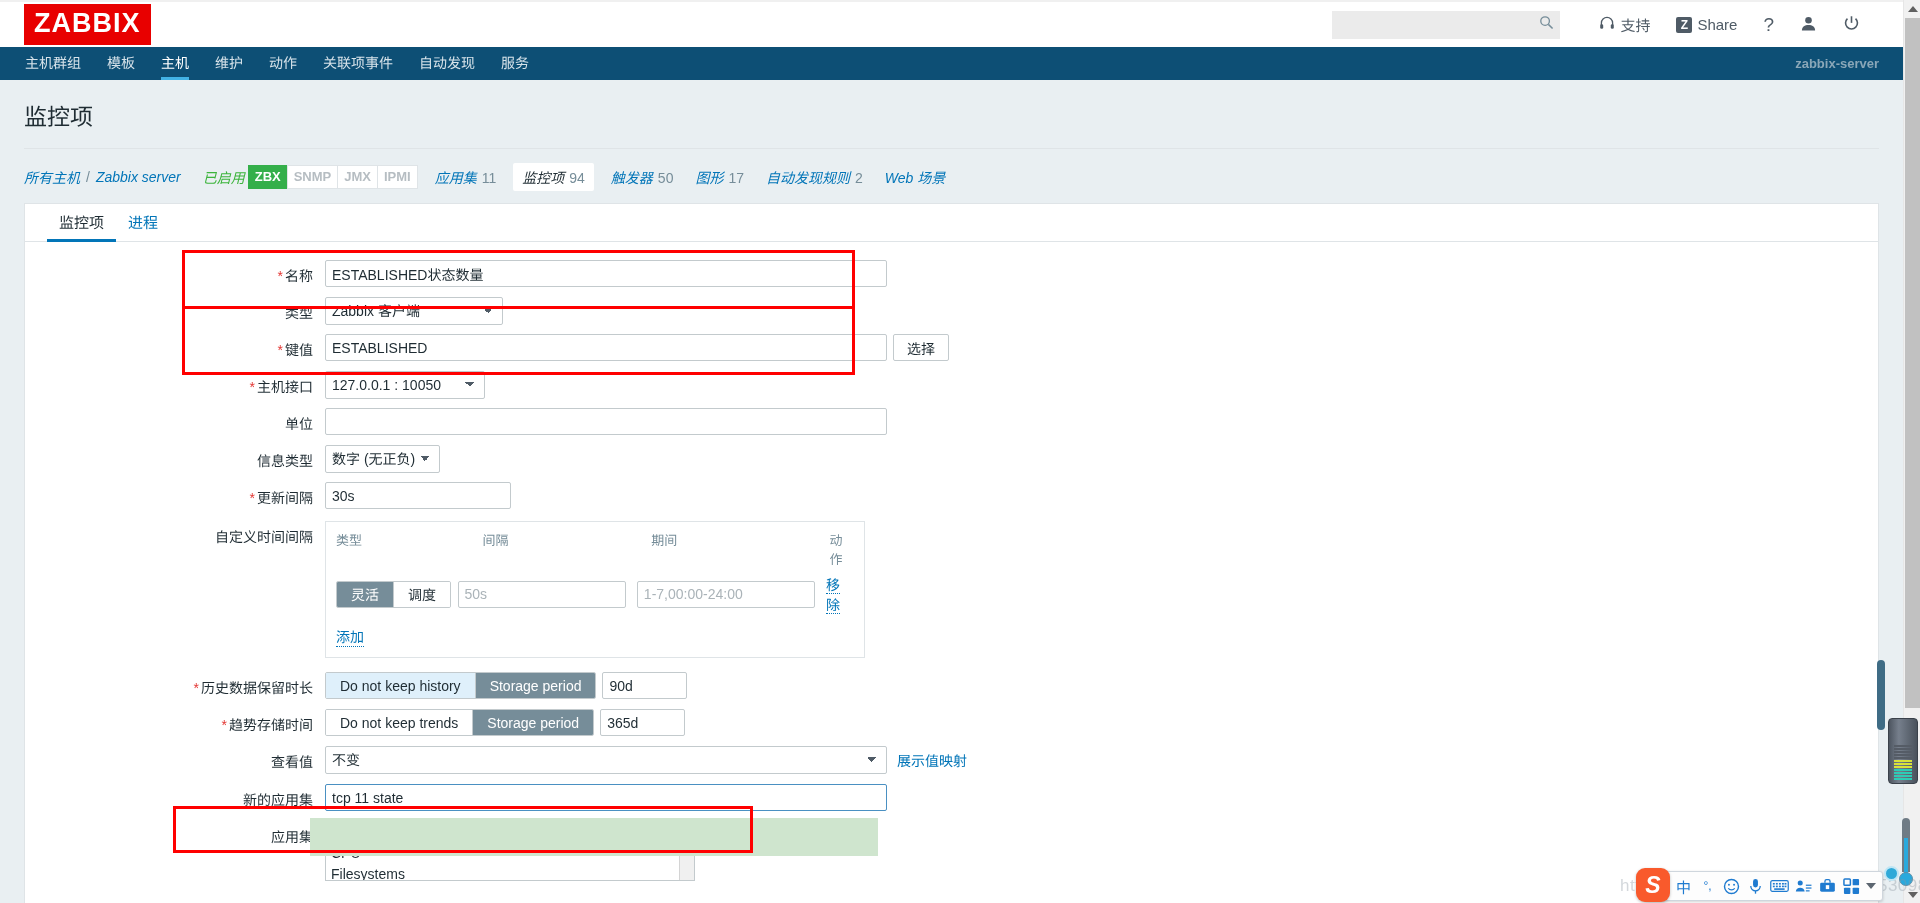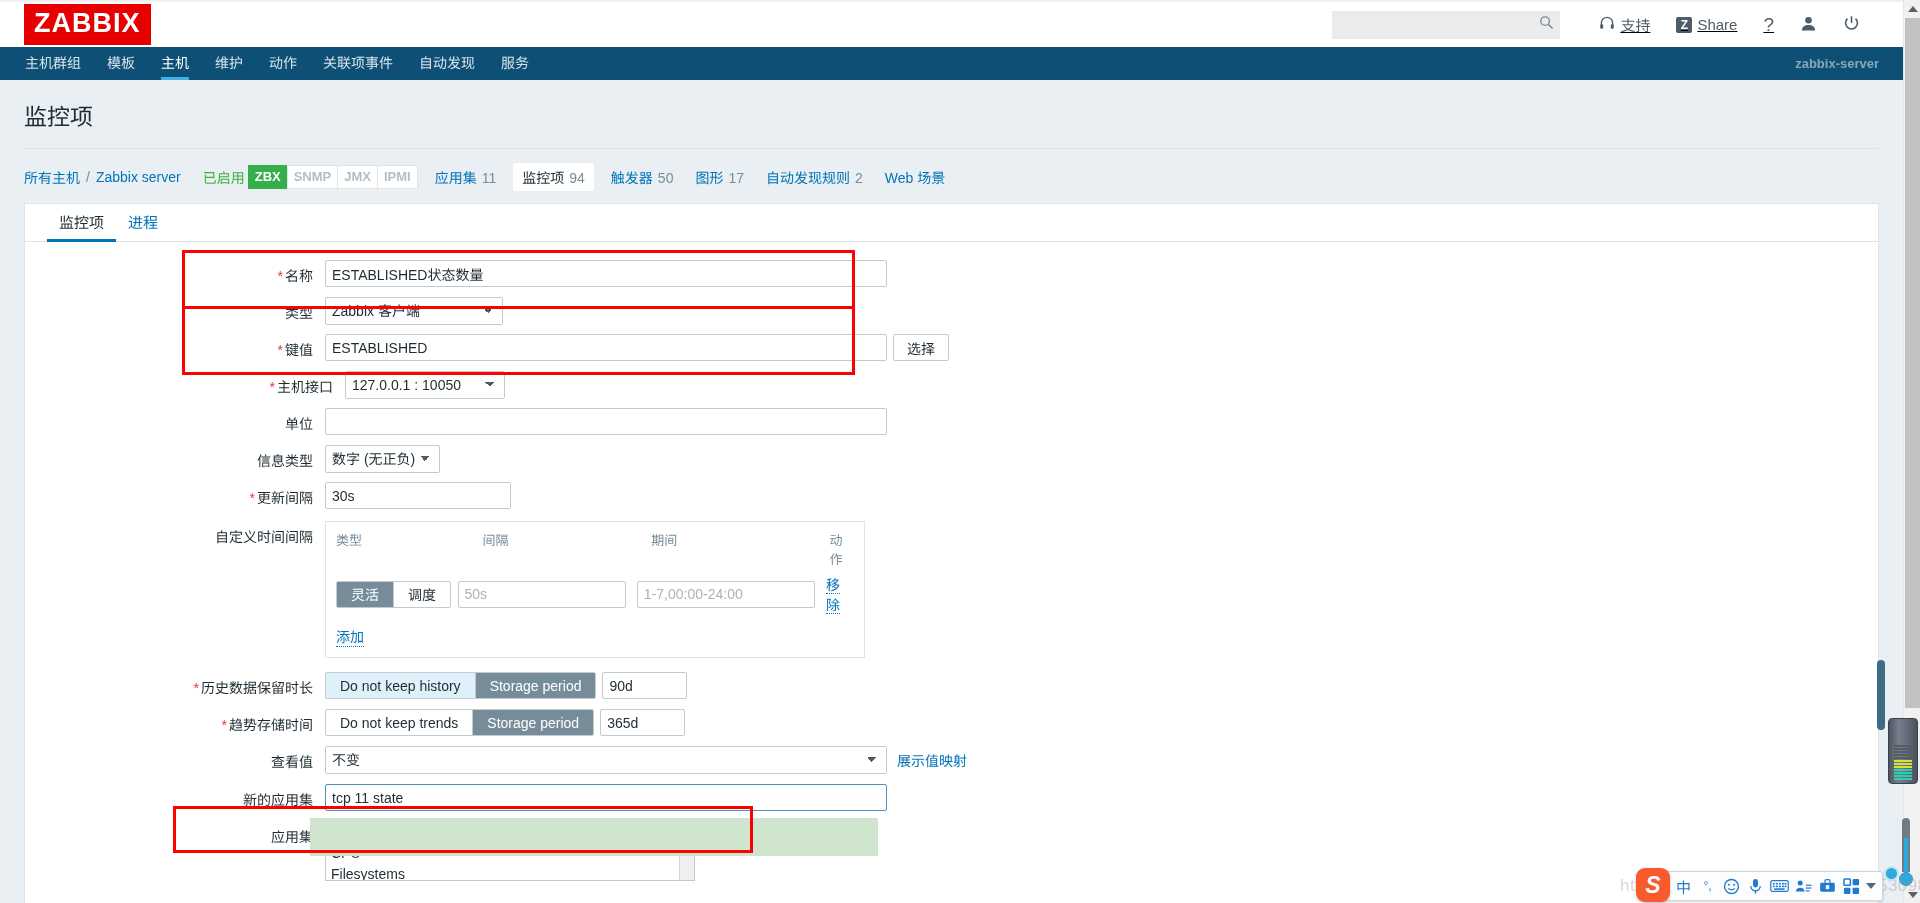--- a/index.html
+++ b/index.html
@@ -70,21 +70,20 @@
     position: absolute; left: 16px; right: 16px; bottom: 9px;
     height: 1px; background: #1f2c33;
   }
 
   .topright {
     margin-left: auto;
     display: flex;
     align-items: center;
     padding-right: 30px;
     gap: 0px;
-    text-decoration: underline;
   }
   .searchbox {
     width: 228px;
     height: 28px;
     background: #ebebeb;
     border: none;
     display: flex;
     align-items: center;
     padding: 0 6px 0 8px;
     margin-right: 26px;
@@ -159,21 +158,21 @@
   .hr { border-top: 1px solid #dfe4e7; margin: 0 0 0 0; }
 
   
   .breadcrumb {
     display: flex;
     align-items: center;
     padding: 14px 0 12px 0;
     flex-wrap: nowrap;
     font-size: 14px;
   }
-  .breadcrumb a { color: #0275b8; text-decoration: none; white-space: nowrap; }
+  .breadcrumb a { color: #0275b8; text-decoration: none; white-space: nowrap; font-style: italic; }
   .breadcrumb .sep { color: #768d99; margin: 0 6px; }
   .breadcrumb .gap { width: 22px; }
   .bc-enabled { color: #3db43d !important; }
   .proto-group { display: flex; margin: 0 6px 0 4px; }
   .proto {
     border: 1px solid #dfe4e7;
     background: #fff;
     color: #b6bdc2;
     font-size: 13px;
     padding: 3px 6px;
@@ -662,21 +661,21 @@
         <div class="frow">
           <div class="flabel">
             <span class="req">*</span><span>键值</span>
           </div>
           <div class="fctl">
             <input class="txt w-big" type="text" value="ESTABLISHED" style="">
             <button class="btn">选择</button>
           </div>
         </div>
 
-        <div class="frow" style="margin-top:7px;padding-left:20px;">
+        <div class="frow" style="margin-top:7px;">
           <div class="flabel">
             <span class="req">*</span><span>主机接口</span>
           </div>
           <div class="fctl">
             <select class="sel s-iface">
               <option>127.0.0.1 : 10050</option>
             </select>
           </div>
         </div>
 

